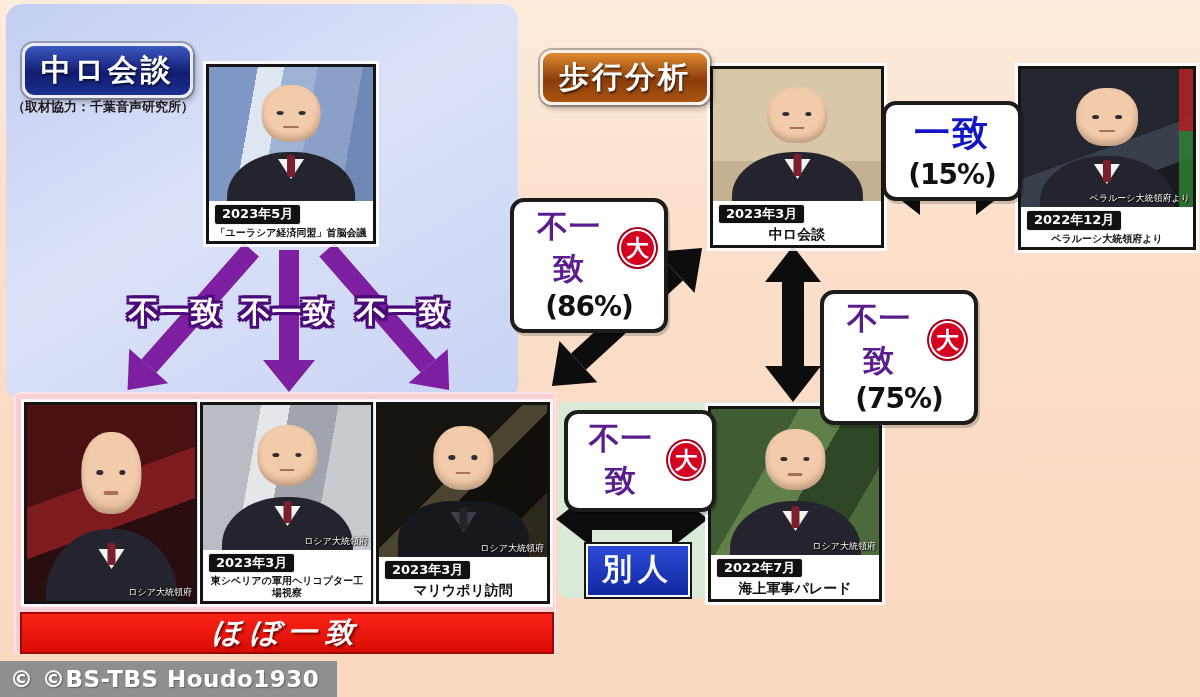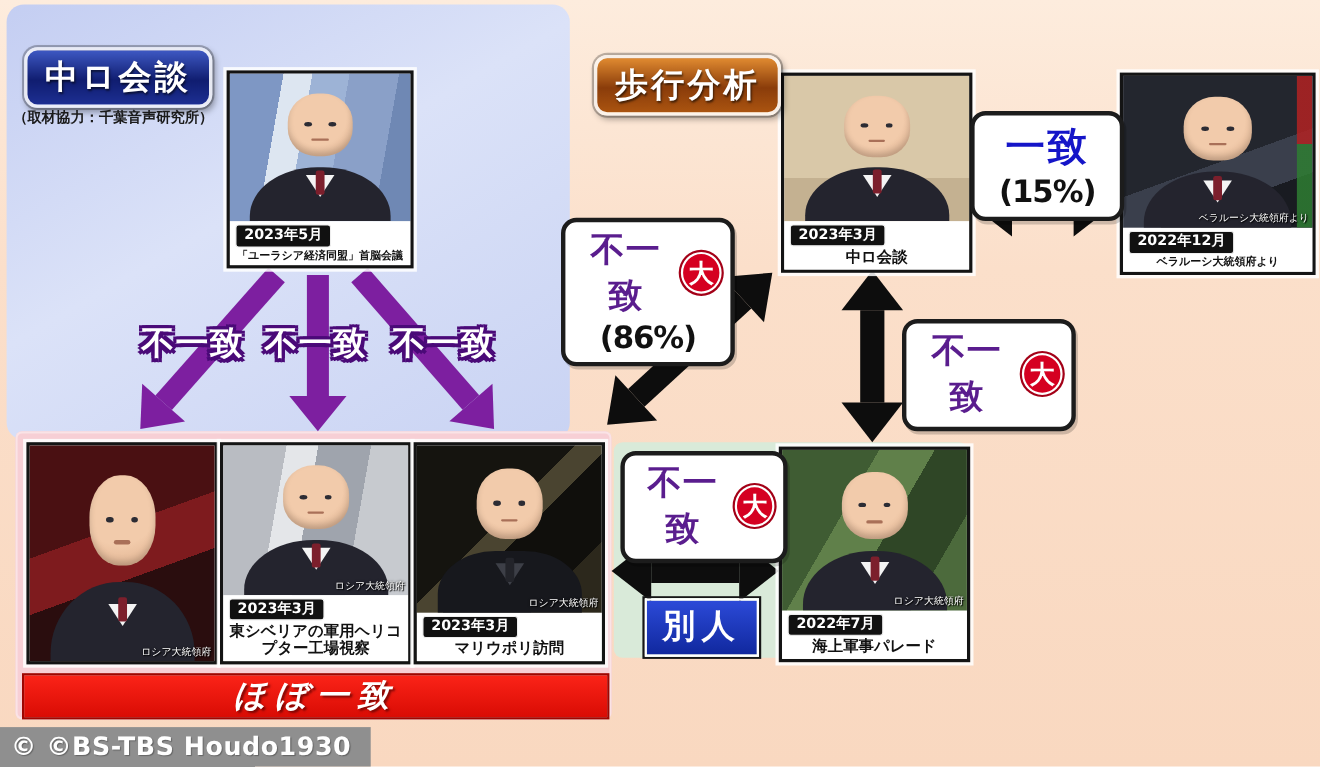--- a/index.html
+++ b/index.html
@@ -28,21 +28,21 @@
 
   
   .photo-card{position:absolute;z-index:4;display:flex;flex-direction:column;
     border:3px solid #141414;background:#fff;box-shadow:0 0 0 3px rgba(255,255,255,.85);}
   .photo-img{position:relative;flex:1;overflow:hidden;}
   .cap-area{background:#fff;padding:2px 4px 3px;text-align:center;}
   .date-chip{display:inline-block;float:left;background:#111;color:#fff;
     font-size:13px;font-weight:bold;padding:1px 7px;border-radius:3px;
     border:1px solid #eee;margin:1px 0 1px 1px;line-height:1.25;}
   .caption{clear:both;font-size:14px;font-weight:bold;color:#111;line-height:1.15;padding-top:1px;}
-  .caption.small{font-size:14px;}
+  .caption.small{font-size:10px;}
   .caption.tiny{font-size:10px;text-align:center;}
   .watermark{position:absolute;right:3px;bottom:2px;font-size:9px;color:#fff;
     text-shadow:0 0 2px #000,1px 1px 1px #000;white-space:nowrap;}
 
   
   .bg-summit{background:linear-gradient(100deg,#7e97c4 0 26%,#dde6f1 26% 40%,#9db3d6 40% 58%,#8aa0c8 58% 82%,#6f88b4 82%);}
   .bg-beige{background:linear-gradient(180deg,#d9c8a8 0 70%,#c4b191 70%);}
   .bg-dark{background:linear-gradient(160deg,#23262e 0 55%,#3a3f4c 55% 75%,#191b21 75%);}
   .bg-concert{background:linear-gradient(160deg,#4a1012 0 40%,#7e1b1e 40% 60%,#2a0d0e 60%);}
   .bg-factory{background:linear-gradient(100deg,#b9bcc2 0 30%,#e4e6e9 30% 45%,#9fa4ad 45% 70%,#c7cacf 70%);}
@@ -284,20 +284,21 @@
   <div class="dblarrow" style="left:715px;top:296px;width:156px;transform:rotate(90deg);">
     <div class="hl"></div>
       <div class="sh"></div>
       <div class="hr"></div>
   </div>
   <div class="result-box" style="left:820px;top:290px;width:134px;">
     <div class="rb-line">
       <span class="mis-label">不一致</span>
       <span class="big-circle">大</span>
     </div>
+    <div class="pct">(75%)</div>
   </div>
 
   <div class="result-box" style="left:564px;top:410px;width:128px;">
     <div class="rb-line">
       <span class="mis-label">不一致</span>
       <span class="big-circle">大</span>
     </div>
   </div>
   <div class="dblarrow" style="left:556px;top:491px;width:152px;">
     <div class="hl"></div>

